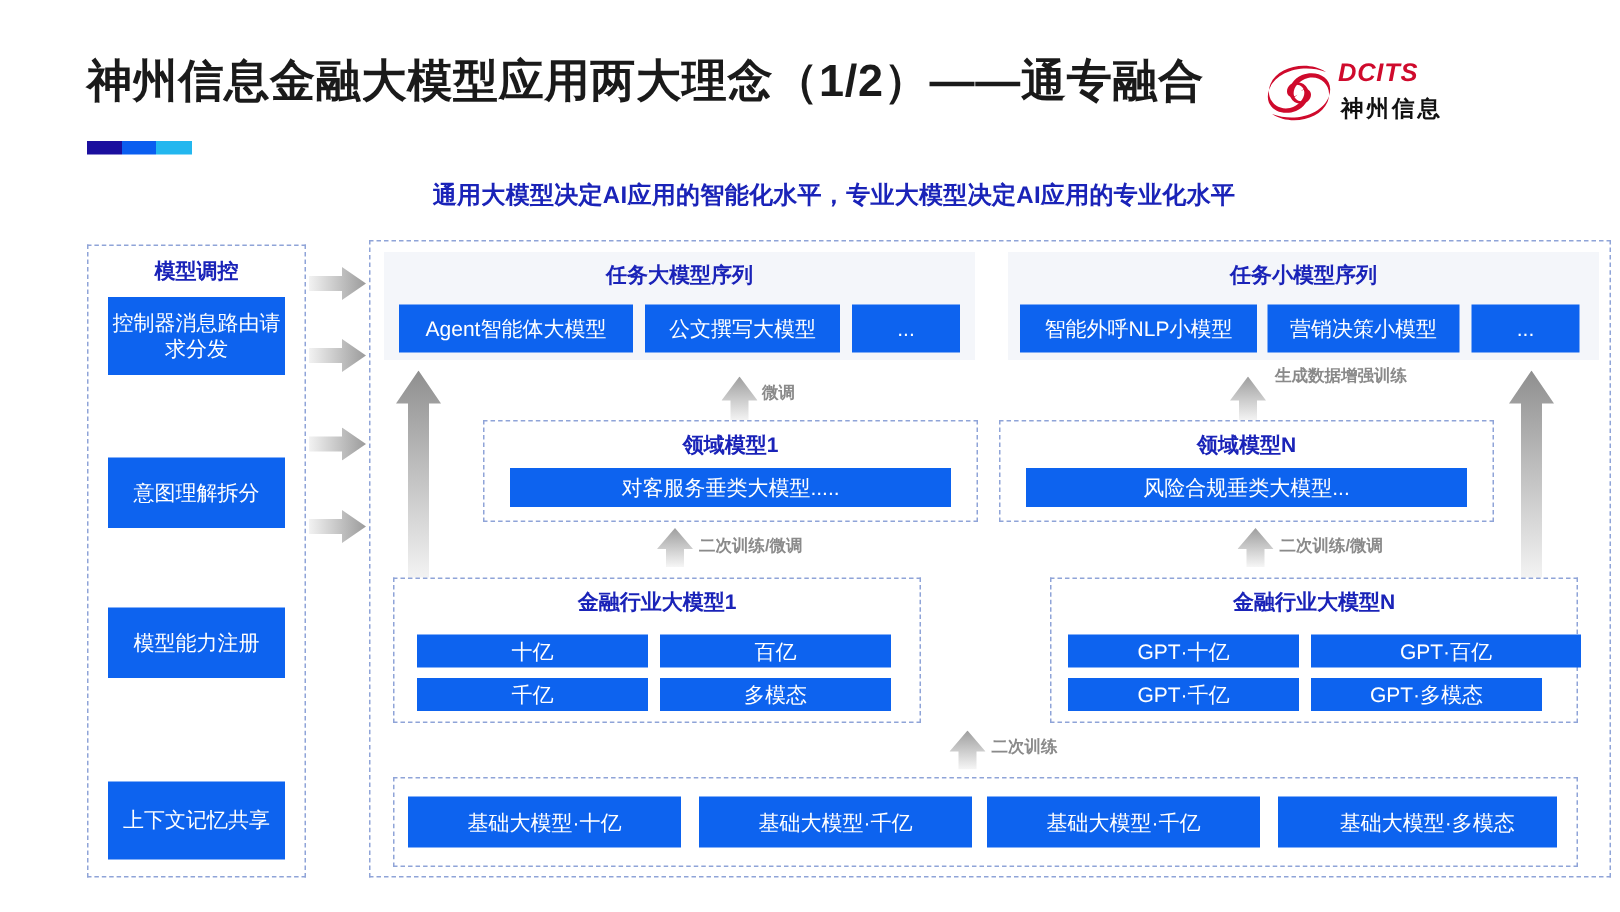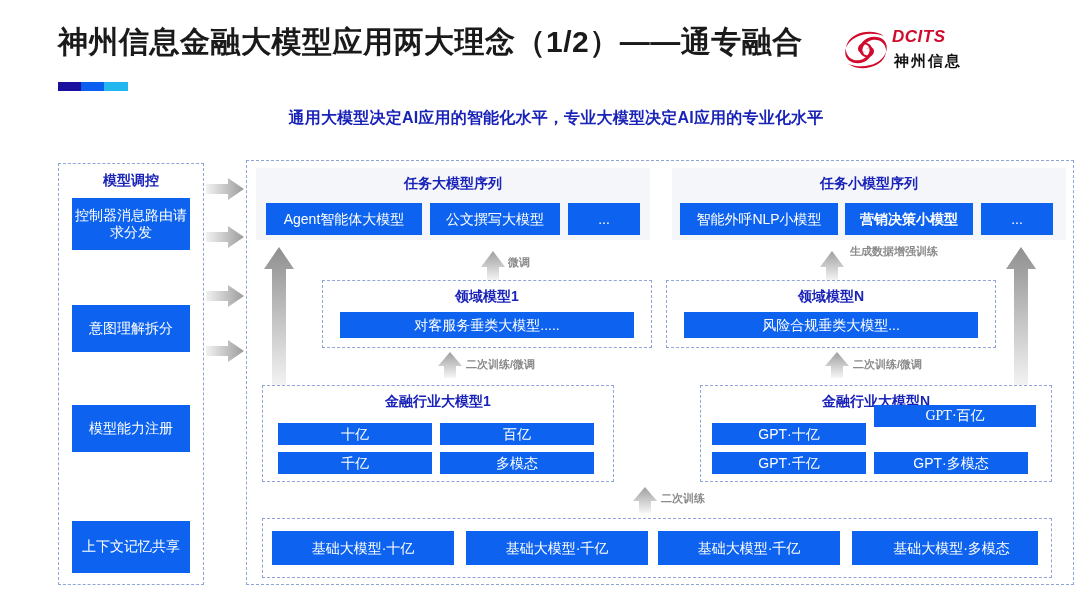--- a/index.html
+++ b/index.html
@@ -7,21 +7,21 @@
   body {
     width:1080px; height:608px;
     background:#ffffff;
     font-family:"Liberation Sans","DejaVu Sans",sans-serif;
     position:relative;
     overflow:hidden;
     color:#1a1a1a;
   }
 
   
-  #header { position:absolute; left:0; top:4px; width:992px; height:150px; }
+  #header { position:absolute; left:0; top:16px; width:992px; height:150px; }
   #page-title {
     position:absolute; left:58px; top:18px;
     font-size:30px; font-weight:bold; letter-spacing:0.5px;
     color:#1a1a1a; white-space:nowrap;
   }
   #title-accent {
     position:absolute; left:58px; top:78px; width:70px; height:9px;
     background:linear-gradient(to right,#1b0f9e 0%,#1b0f9e 33%,#0a5ef0 33%,#0a5ef0 66%,#23b7ef 66%,#23b7ef 100%);
   }
   #subtitle {
@@ -151,21 +151,21 @@
 
 <div class="panel-bg" id="task-big-panel"></div>
 <div class="group-title" style="left:256px;top:175px;width:394px;">任务大模型序列</div>
 <div class="blue-box" style="left:266px;top:203px;width:156px;height:32px;">Agent智能体大模型</div>
 <div class="blue-box" style="left:430px;top:203px;width:130px;height:32px;">公文撰写大模型</div>
 <div class="blue-box" style="left:568px;top:203px;width:72px;height:32px;">...</div>
 
 <div class="panel-bg" id="task-small-panel"></div>
 <div class="group-title" style="left:672px;top:175px;width:394px;">任务小模型序列</div>
 <div class="blue-box" style="left:680px;top:203px;width:158px;height:32px;">智能外呼NLP小模型</div>
-<div class="blue-box" style="left:845px;top:203px;width:128px;height:32px;font-weight:bold;">营销决策小模型</div>
+<div class="blue-box" style="left:845px;top:203px;width:128px;height:32px;">营销决策小模型</div>
 <div class="blue-box" style="left:981px;top:203px;width:72px;height:32px;">...</div>
 
 <svg class="g-arrow-up" style="left:264px;top:247px;width:30px;height:140px;" viewBox="0 0 30 140" preserveAspectRatio="none">
   <defs>
       <linearGradient id="gu1" x1="0" y1="1" x2="0" y2="0">
         <stop offset="0" stop-color="#f4f4f4"></stop>
         <stop offset="1" stop-color="#8f8f8f"></stop>
       </linearGradient>
     </defs>
   <path d="M15 0 L30 22 H22 V140 H8 V22 H0 Z" fill="url(#gu1)"></path>
@@ -216,21 +216,21 @@
 <div class="group-title" style="left:266px;top:393px;width:344px;">金融行业大模型1</div>
 <div class="blue-box" style="left:278px;top:423px;width:154px;height:22px;">十亿</div>
 <div class="blue-box" style="left:440px;top:423px;width:154px;height:22px;">百亿</div>
 <div class="blue-box" style="left:278px;top:452px;width:154px;height:22px;">千亿</div>
 <div class="blue-box" style="left:440px;top:452px;width:154px;height:22px;">多模态</div>
 
 <div class="panel-bg" id="ind-bg-N"></div>
 <div class="dashed-box" id="ind-dash-N"></div>
 <div class="group-title" style="left:704px;top:393px;width:344px;">金融行业大模型N</div>
 <div class="blue-box" style="left:712px;top:423px;width:154px;height:22px;">GPT·十亿</div>
-<div class="blue-box" style="left:874px;top:405px;width:162px;height:22px;font-family:Liberation Serif, serif;">GPT·百亿</div>
+<div class="blue-box" style="left:874px;top:423px;width:180px;height:22px;">GPT·百亿</div>
 <div class="blue-box" style="left:712px;top:452px;width:154px;height:22px;">GPT·千亿</div>
 <div class="blue-box" style="left:874px;top:452px;width:154px;height:22px;">GPT·多模态</div>
 
 <svg class="g-arrow-up" style="left:633px;top:487px;width:24px;height:26px;" viewBox="0 0 24 26" preserveAspectRatio="none">
   <path d="M12 0 L24 14 H18 V26 H6 V14 H0 Z" fill="url(#gu2)"></path>
 </svg>
 <div class="arrow-label" style="left:661px;top:492px;">二次训练</div>
 
 <div class="panel-bg" id="base-bg"></div>
 <div class="dashed-box" id="base-dash"></div>

